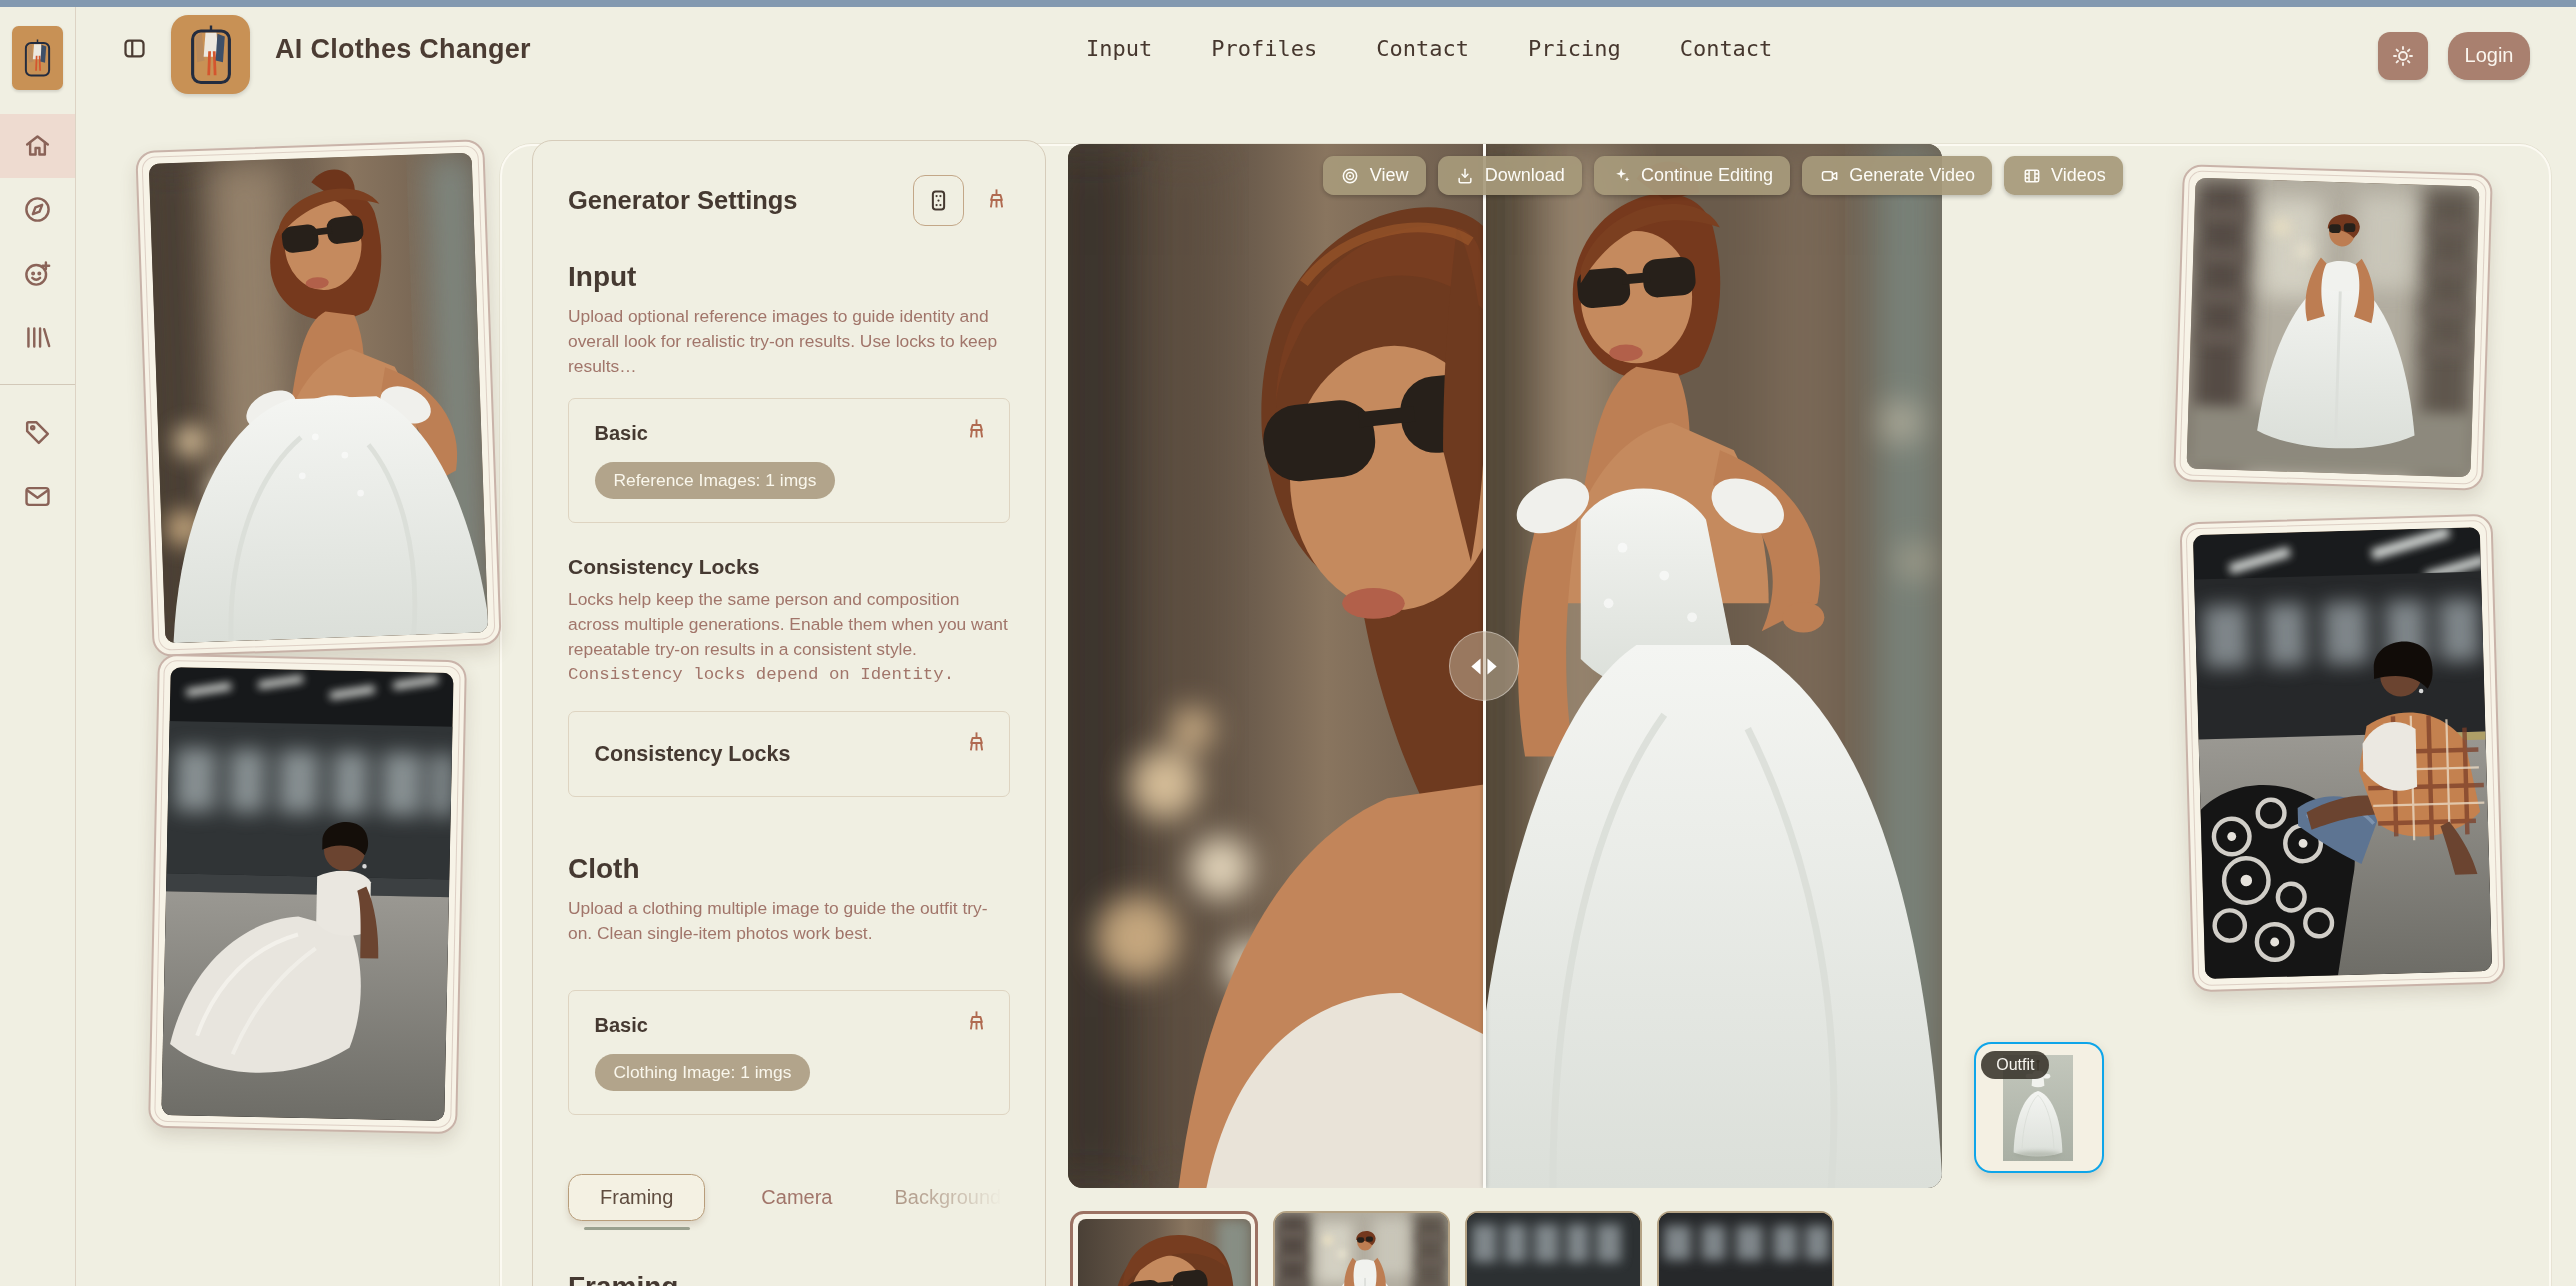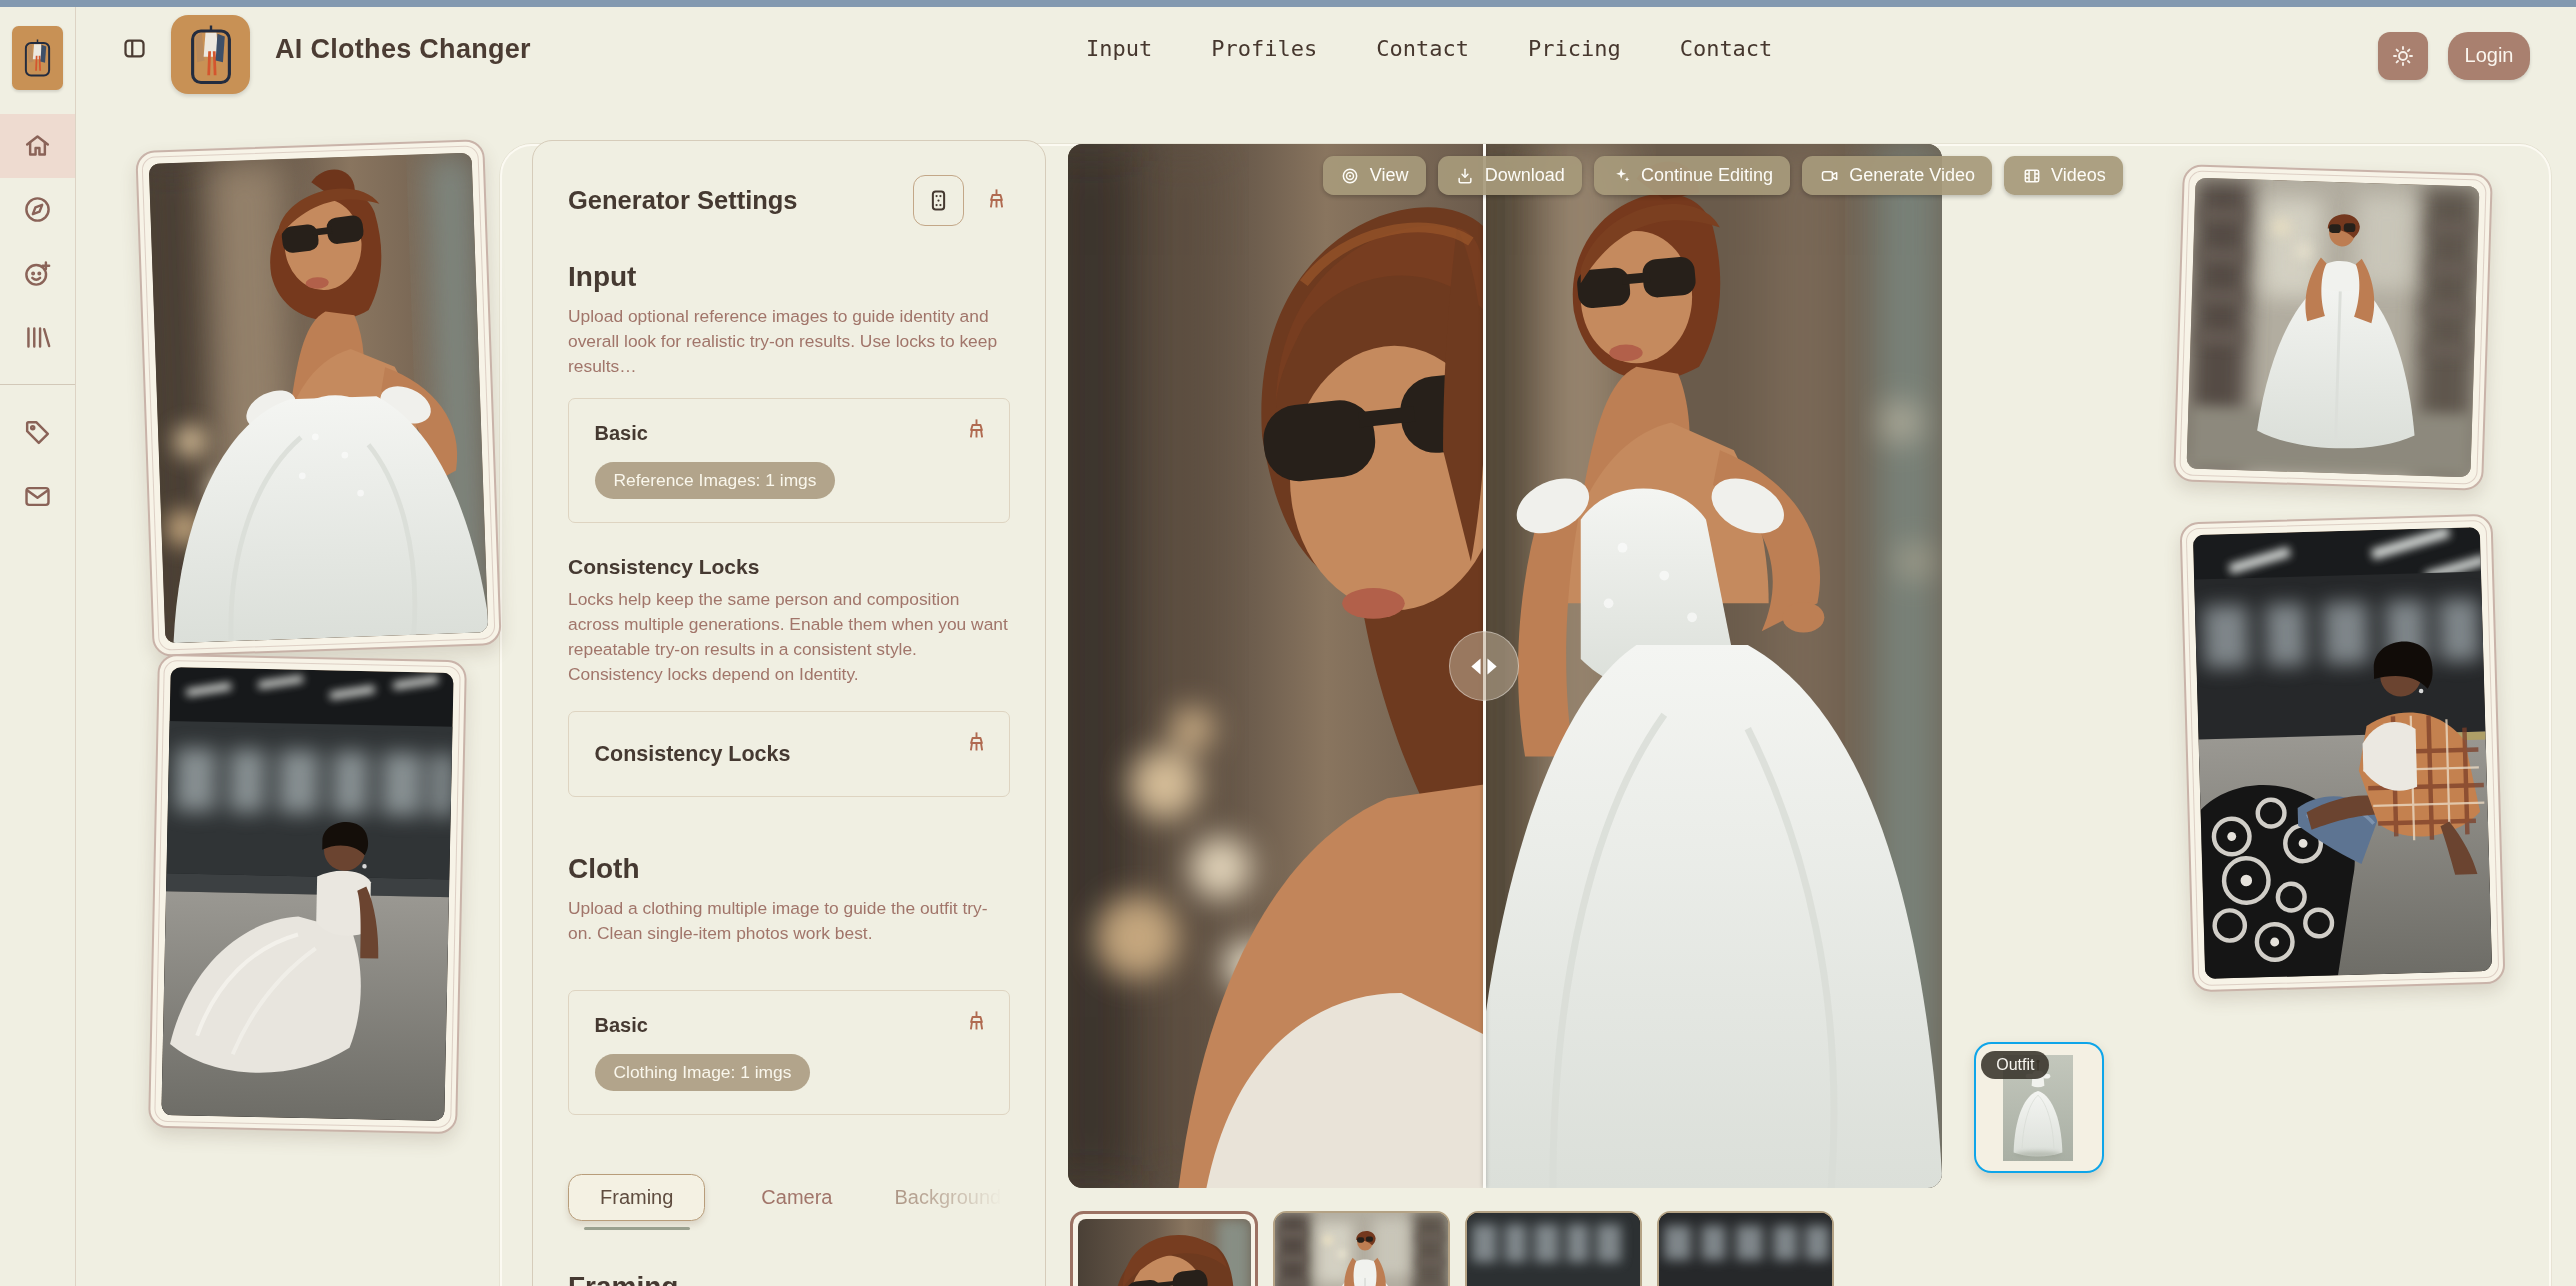--- a/index.html
+++ b/index.html
@@ -321,21 +321,21 @@
         <path d="M12 3v5"></path>
           <path d="M8.5 8h7l1.3 4.5H7.2z"></path>
           <path d="M8 12.5 7 19M12 12.5V19M16 12.5l1 6.5"></path>
       </svg>
     </button>
     <span class="pill">Reference Images: 1 imgs</span>
   </div>
 
   <h3 class="h3">Consistency Locks</h3>
   <p class="desc" style="margin-top:8px;">Locks help keep the same person and composition across multiple generations. Enable them when you want repeatable try-on results in a consistent style.</p>
-  <p class="desc" style="margin-top:0;">Consistency locks depend on Identity.</p>
+  <p class="desc" style="margin-top:0;font-family:Liberation Mono, monospace;">Consistency locks depend on Identity.</p>
 
   <div class="card lock-card">
     <div class="card-title" style="font-size:21.5px;">Consistency Locks</div>
     <button class="clean">
       <svg viewBox="0 0 24 24" fill="none" stroke="currentColor" stroke-width="1.7" stroke-linejoin="round">
         <path d="M12 3v5"></path>
           <path d="M8.5 8h7l1.3 4.5H7.2z"></path>
           <path d="M8 12.5 7 19M12 12.5V19M16 12.5l1 6.5"></path>
       </svg>
     </button>

